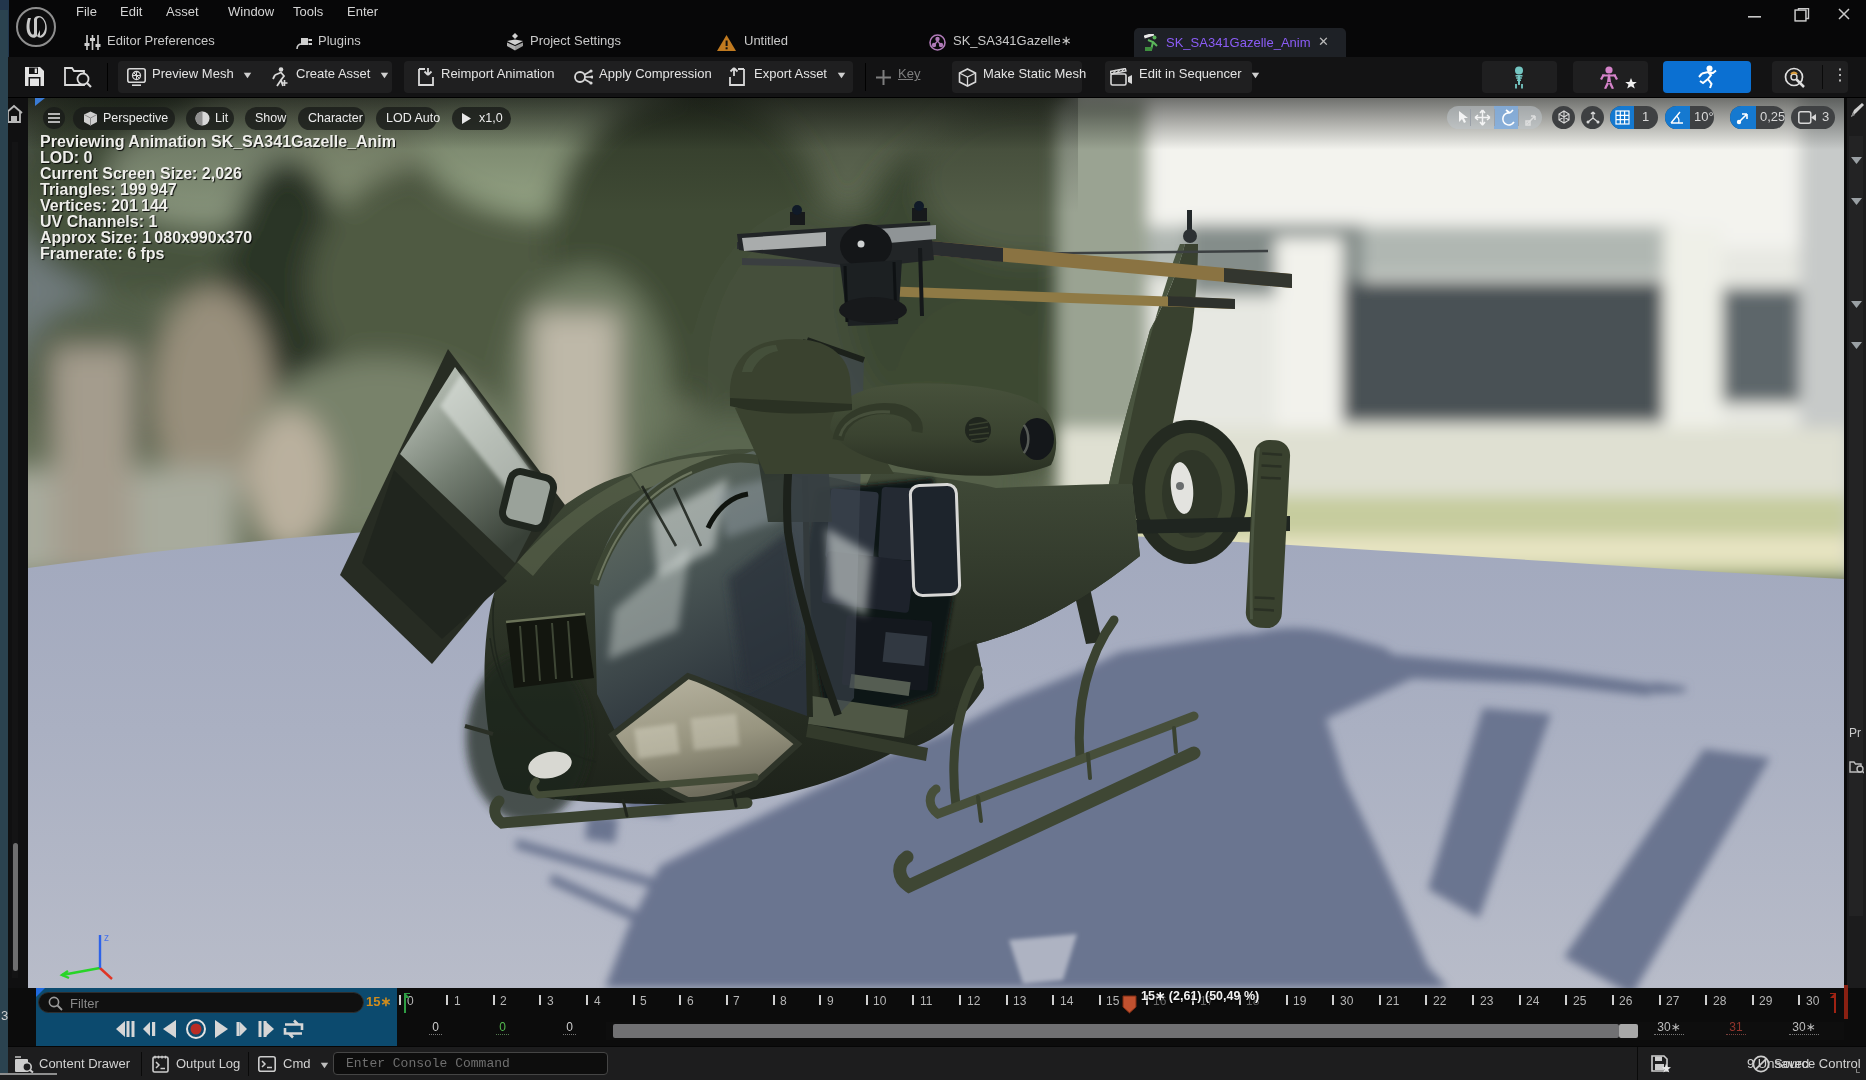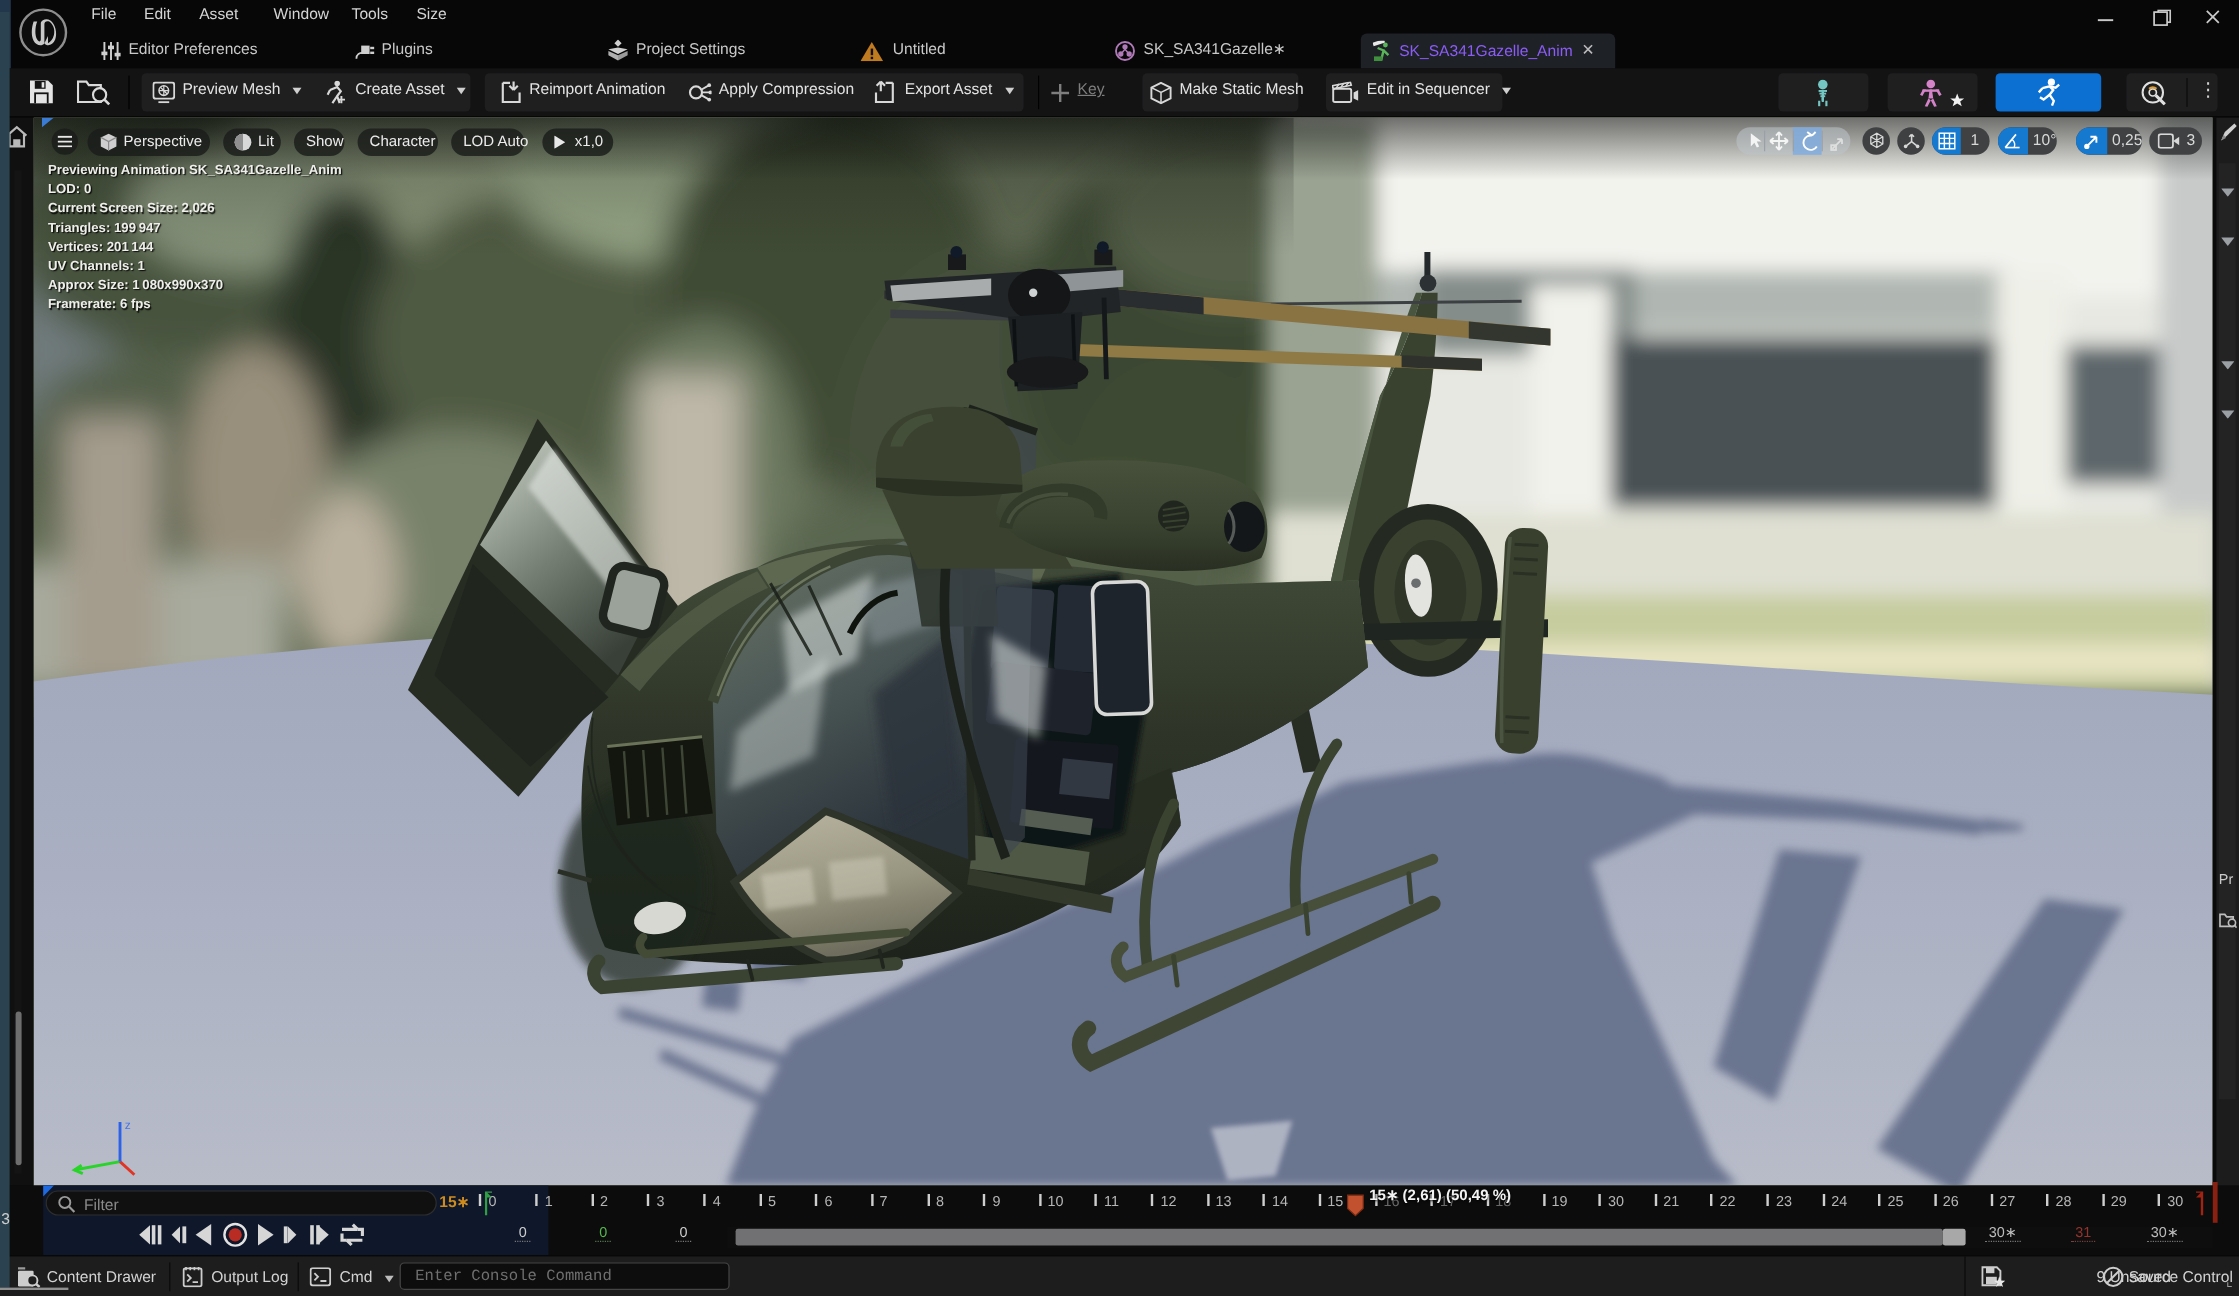--- a/index.html
+++ b/index.html
@@ -24,26 +24,26 @@
   .caret { display:inline-block; margin-left:6px; font-size:9px; color:#cfcfcf; transform:scaleX(1.4); }
 
   
   #leftstrip { position:absolute; left:0; top:98px; width:28px; height:890px; background:#101011; }
   #rightstrip { position:absolute; left:1844px; top:98px; width:22px; height:890px; background:#1c1c1d; }
 
   
   #viewport { position:absolute; left:28px; top:98px; width:1816px; height:890px; background:#66725a; overflow:hidden; }
   .pill { position:absolute; top:9px; height:23px; background:rgba(26,28,26,0.82); border-radius:12px;
      color:#ececec; font-size:12.5px; line-height:23px; padding:0 10px; white-space:nowrap; }
-  #stats { position:absolute; left:12px; top:36px; color:#eeeeea; font-size:11px; font-weight:bold;
+  #stats { position:absolute; left:12px; top:36px; color:#eeeeea; font-size:16px; font-weight:bold;
      line-height:16px; text-shadow:1px 1px 1px rgba(0,0,0,0.9); white-space:pre; }
 
   
   #timeline { position:absolute; left:0; top:988px; width:1866px; height:58px; background:#0c0c0c; }
-  #tl-left { position:absolute; left:36px; top:0; width:421px; height:58px; background:#0f172a; }
+  #tl-left { position:absolute; left:36px; top:0; width:361px; height:58px; background:#0c4a6e; }
   #filterbox { position:absolute; left:2px; top:4px; width:326px; height:21px; background:#101010;
       border:1px solid #2e2e2e; border-radius:11px; color:#8a8a8a; font-size:13px; line-height:19px; }
   .ruler-num { position:absolute; top:6px; color:#b6b6b6; font-size:12px; }
   .ruler-tick { position:absolute; top:7px; width:2px; height:10px; background:#cfcfcf; }
 
   
   #statusbar { position:absolute; left:0; top:1046px; width:1866px; height:34px; background:#1d1d1e; border-top:1px solid #060606; }
   .sbtxt { position:absolute; top:9px; color:#d2d2d2; font-size:13px; }
 </style>
 </head>
@@ -56,21 +56,21 @@
 
     <svg class="abs" style="left:15px;top:6px;" width="42" height="42" viewBox="0 0 42 42">
       <circle cx="21" cy="21" r="19" fill="#0d0d0e" stroke="#8e8e8e" stroke-width="2"></circle>
       <path d="M13,12 C11,18 11,24 13,28 C15,32 20,33 22,30 L22,14 C22,12 24,11 26,12 C29,14 31,18 30,23 C29,27 27,29 25,30 L25,24 L22,30 C24,33 29,32 31,27 C33,21 31,14 27,11 C24,9 20,10 19,13 L19,27 C19,29 17,29 16,27 C14,24 14,17 16,12 Z" fill="#c8c8c8"></path>
     </svg>
     <span class="menuitem" style="left:76px;">File</span>
     <span class="menuitem" style="left:120px;">Edit</span>
     <span class="menuitem" style="left:166px;">Asset</span>
     <span class="menuitem" style="left:228px;">Window</span>
     <span class="menuitem" style="left:293px;">Tools</span>
-    <span class="menuitem" style="left:347px;">Size</span>
+    <span class="menuitem" style="left:347px;">Enter</span>
 
     <svg class="abs" style="left:1748px;top:8px;" width="110" height="18" viewBox="0 0 110 18">
       <rect x="0" y="8" width="13" height="1.6" fill="#c9c9c9"></rect>
       <rect x="47.5" y="2.5" width="10" height="10" fill="none" stroke="#c9c9c9" stroke-width="1.4"></rect>
       <rect x="50.5" y="0.5" width="10" height="10" fill="none" stroke="#c9c9c9" stroke-width="1.4"></rect>
       <rect x="47.1" y="2.1" width="10.8" height="10.8" fill="#070708" stroke="#c9c9c9" stroke-width="1.4"></rect>
       <path d="M91,1 L101,11 M101,1 L91,11" stroke="#c9c9c9" stroke-width="1.5"></path>
     </svg>
 
     <svg class="abs" style="left:84px;top:35px;" width="17" height="15" viewBox="0 0 17 15">

